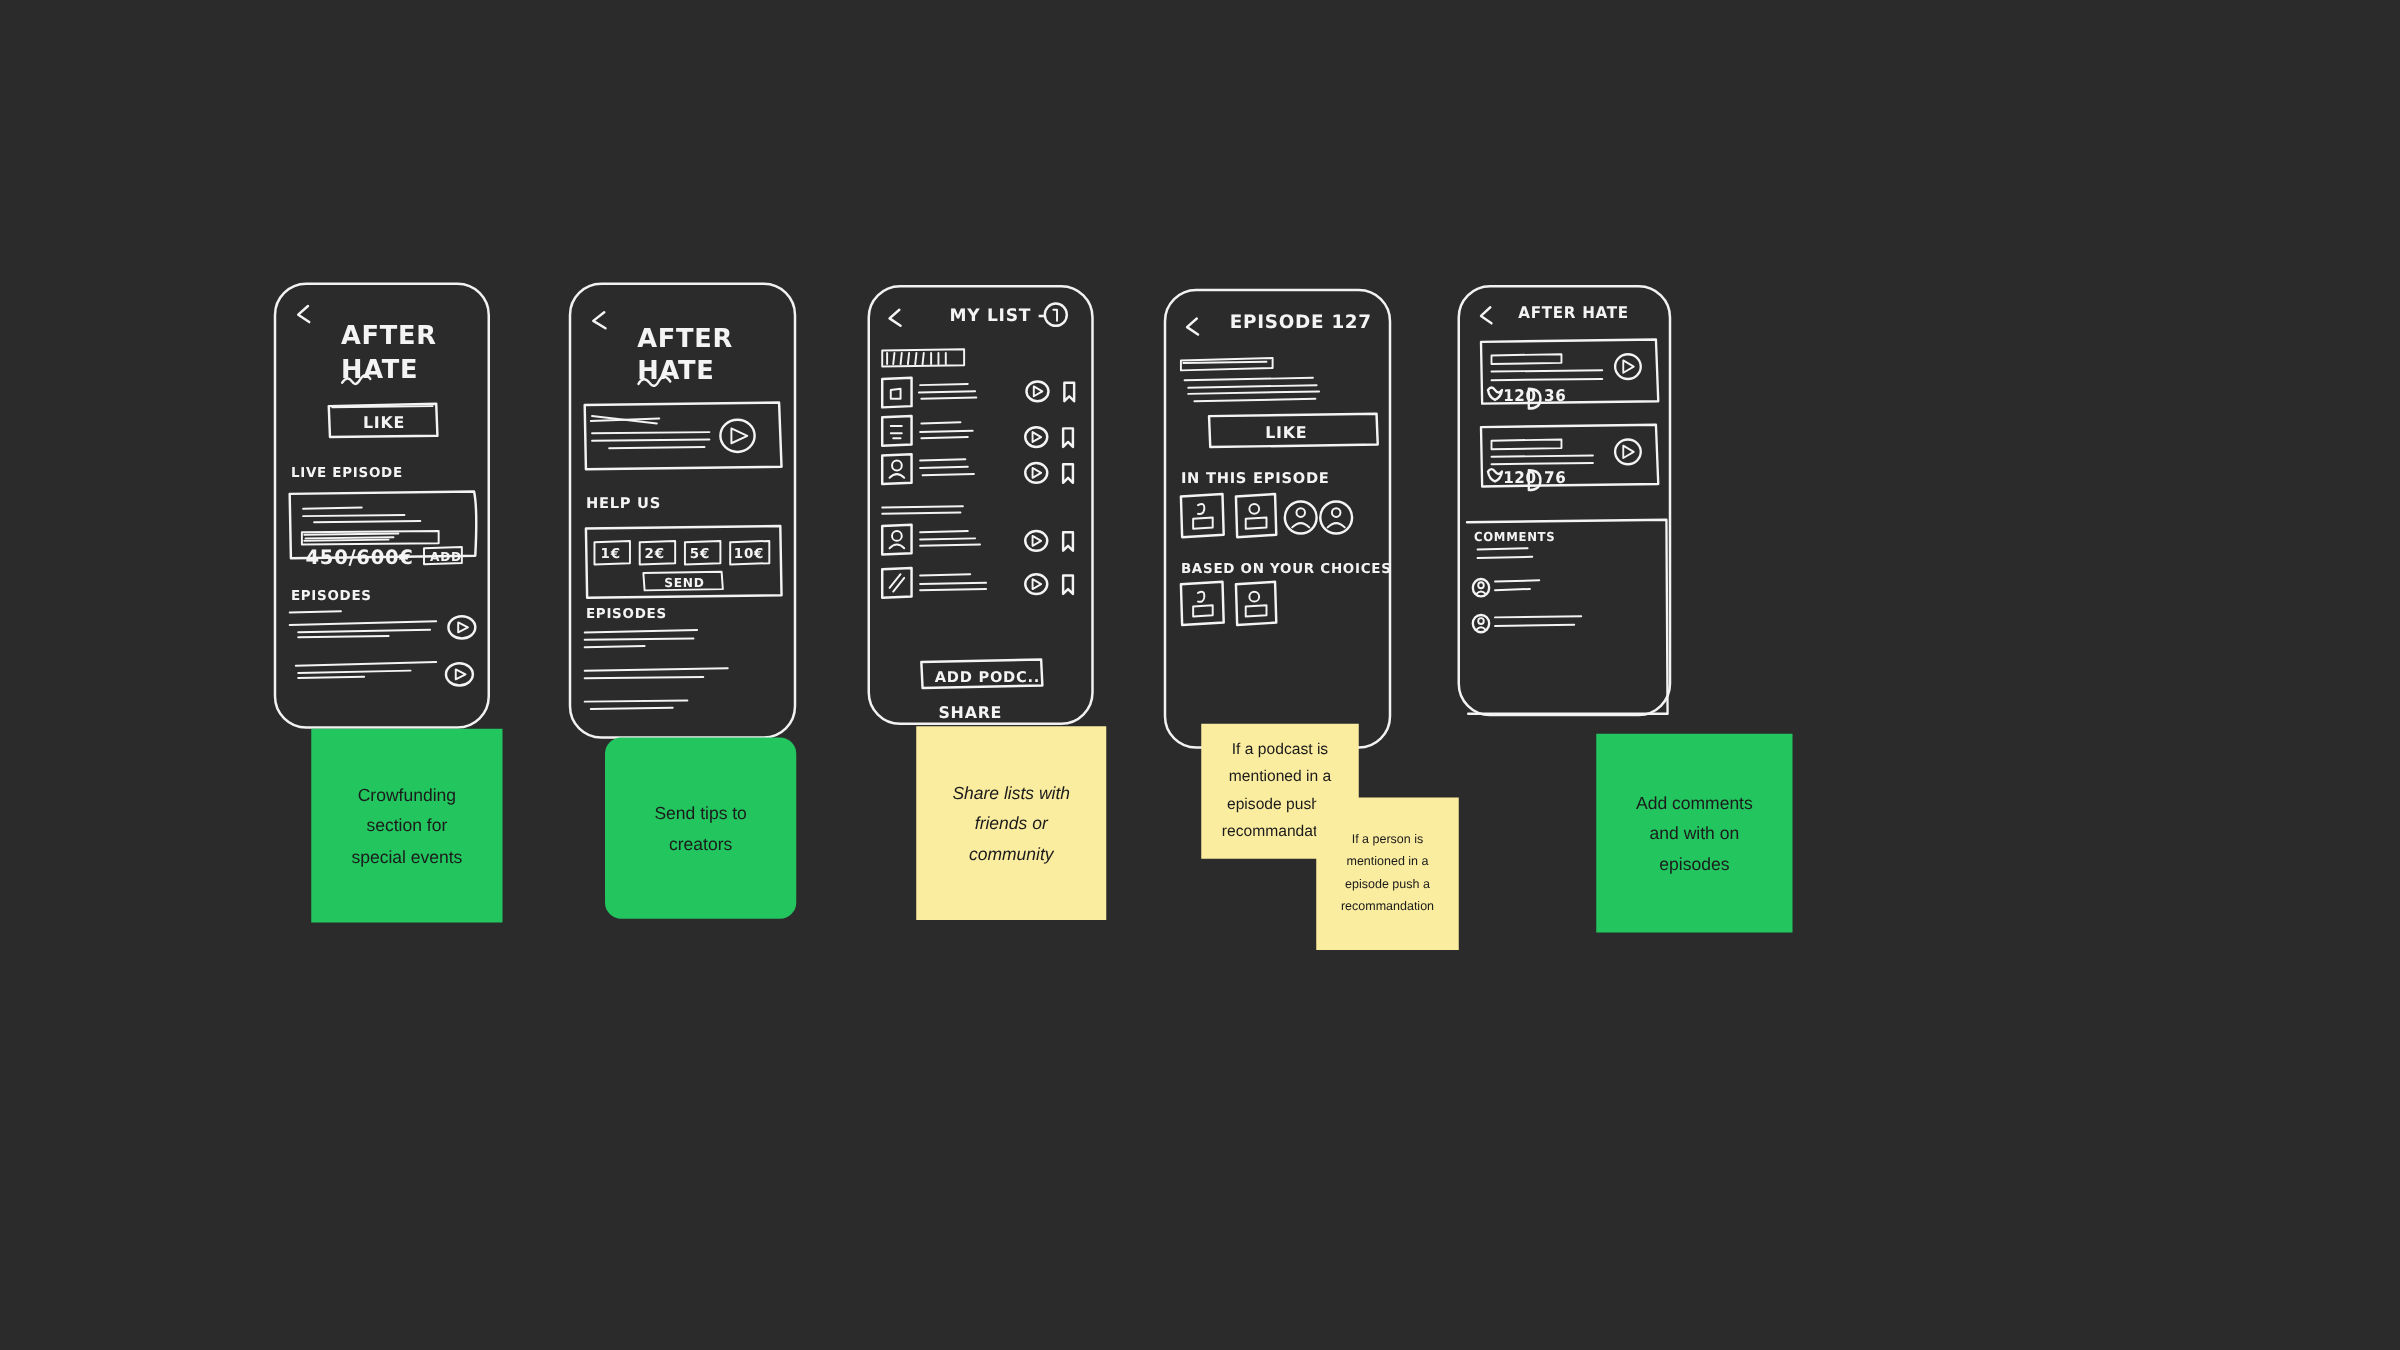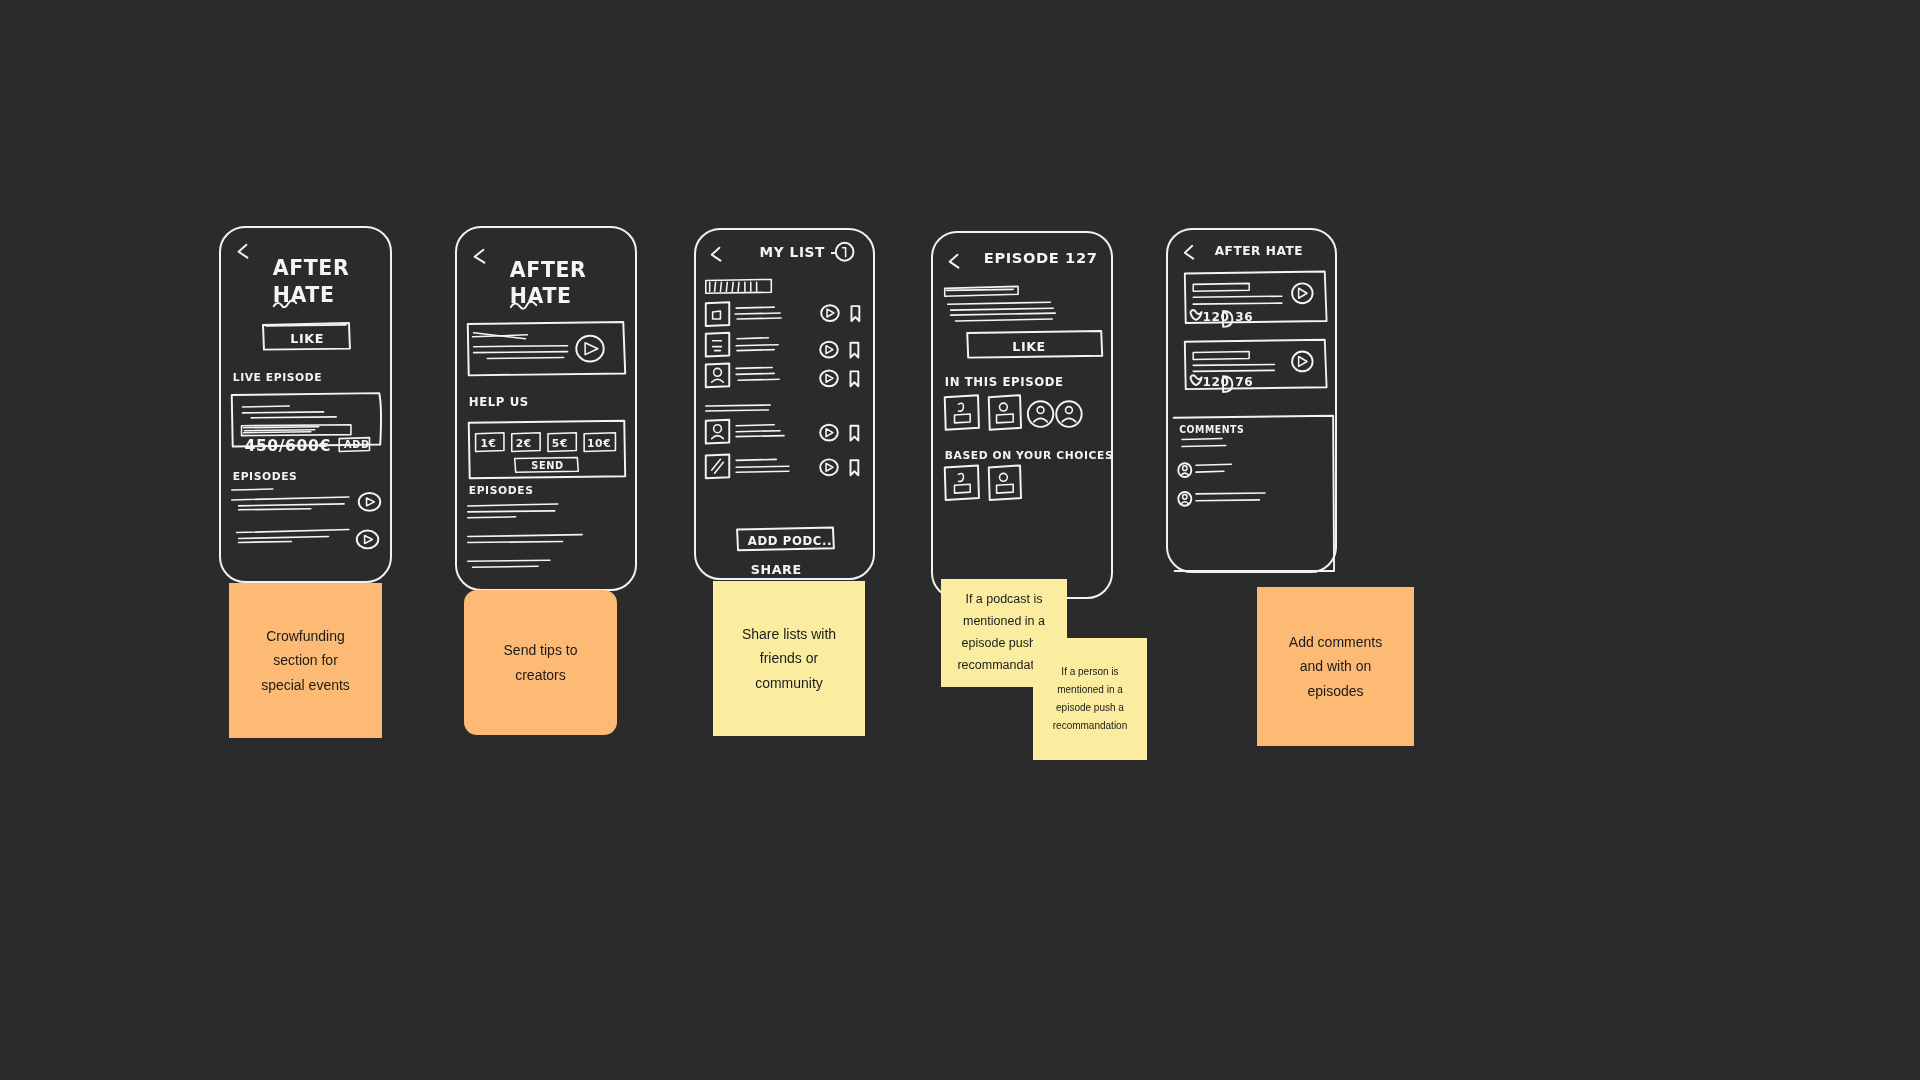--- a/index.html
+++ b/index.html
@@ -36,22 +36,23 @@
   
   .note {
     position: absolute;
     display: flex;
     align-items: center;
     justify-content: center;
     text-align: center;
     color: #1b1b1b;
     line-height: 1.72;
     padding: 14px 16px;
+    margin-left: 20px;
   }
-  .note.purple { background: #fdba74; text-align: center; }
+  .note.purple { background: #22c55e; text-align: center; }
   .note.yellow { background: #fbeda0; }
   .note span { display: block; width: 100%; }
 </style>
 </head>
 <body>
 
 <div class="canvas">
 
   <div class="phone" style="left:219px; top:226px; width:173px; height:357px;">
     <div class="sketch">
@@ -249,21 +250,21 @@
           <path class="ink ink-med" d="M42,303 L140,301 L141,322 L43,324 Z"></path>
         </g>
 
         <text class="hand" x="65" y="27" font-size="14">MY LIST -</text>
         <text class="hand" x="53" y="319" font-size="12">ADD PODC..</text>
         <text class="hand" x="56" y="348" font-size="13">SHARE</text>
       </svg>
     </div>
   </div>
 
-  <div class="note yellow" style="left:713px; top:581px; width:152px; height:155px; font-size:14px;">
+  <div class="note yellow" style="left:713px; top:581px; width:152px; height:155px; font-size:14px;font-style:italic;">
     <div>
       <span>Share lists with</span>
       <span>friends or</span>
       <span>community</span>
     </div>
   </div>
 
   <div class="phone" style="left:931px; top:231px; width:182px; height:368px;">
     <div class="sketch">
       <svg viewBox="0 0 182 368" preserveAspectRatio="none">

